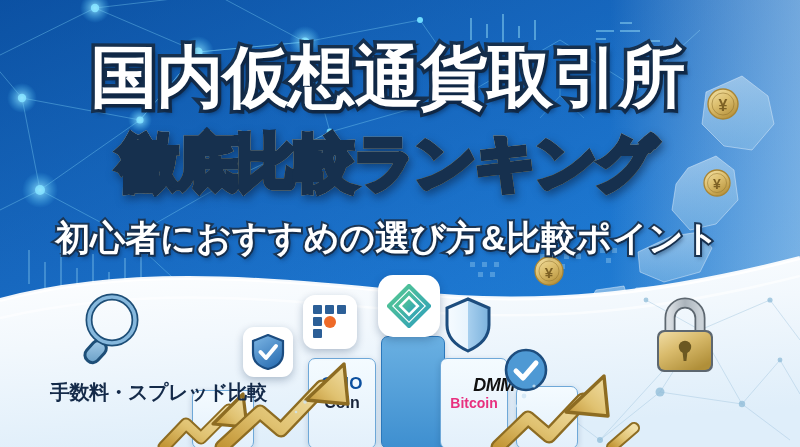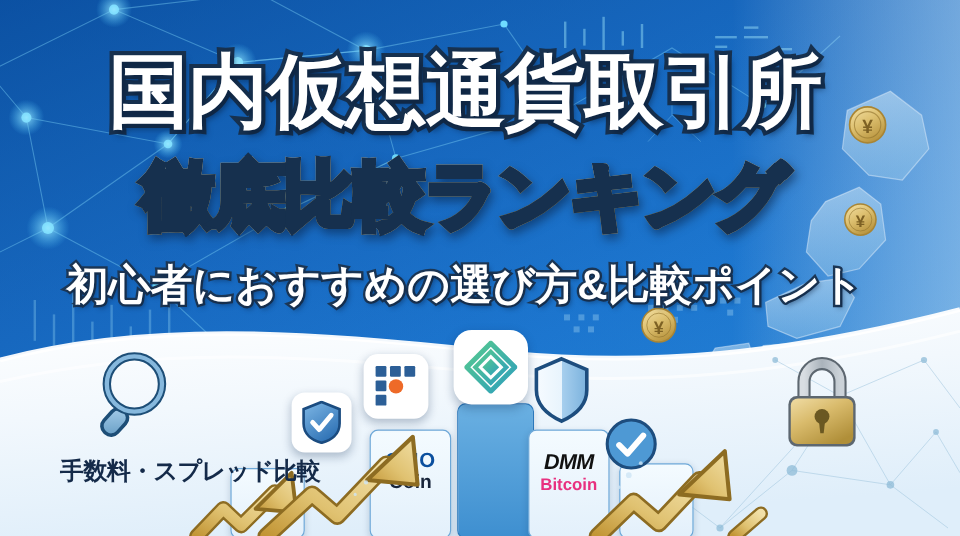--- a/index.html
+++ b/index.html
@@ -77,21 +77,21 @@
   .exch-col.solid{
     background:linear-gradient(180deg,#6ab0e2 0%,#3e8fd0 100%);
     border-color:#2b78bb;
   }
   .logo-text{
     position:absolute;width:100%;text-align:center;font-weight:bold;
     line-height:1.05;
   }
   .gmo-top{color:#0b4f9e;font-size:17px;letter-spacing:0.5px;}
   .gmo-bot{color:#17243a;font-size:16px;}
-  .dmm-top{color:#111111;font-size:18px;letter-spacing:-0.5px;font-style:italic;}
+  .dmm-top{color:#111111;font-size:18px;letter-spacing:-0.5px;font-style:italic;padding-left:20px;}
   .dmm-bot{color:#e8307f;font-size:14px;}
 </style>
 </head>
 <body>
 
 <div id="banner">
 
   <svg class="layer" id="netsvg" viewBox="0 0 800 447">
     <defs>
       <radialGradient id="nodeGlow">

